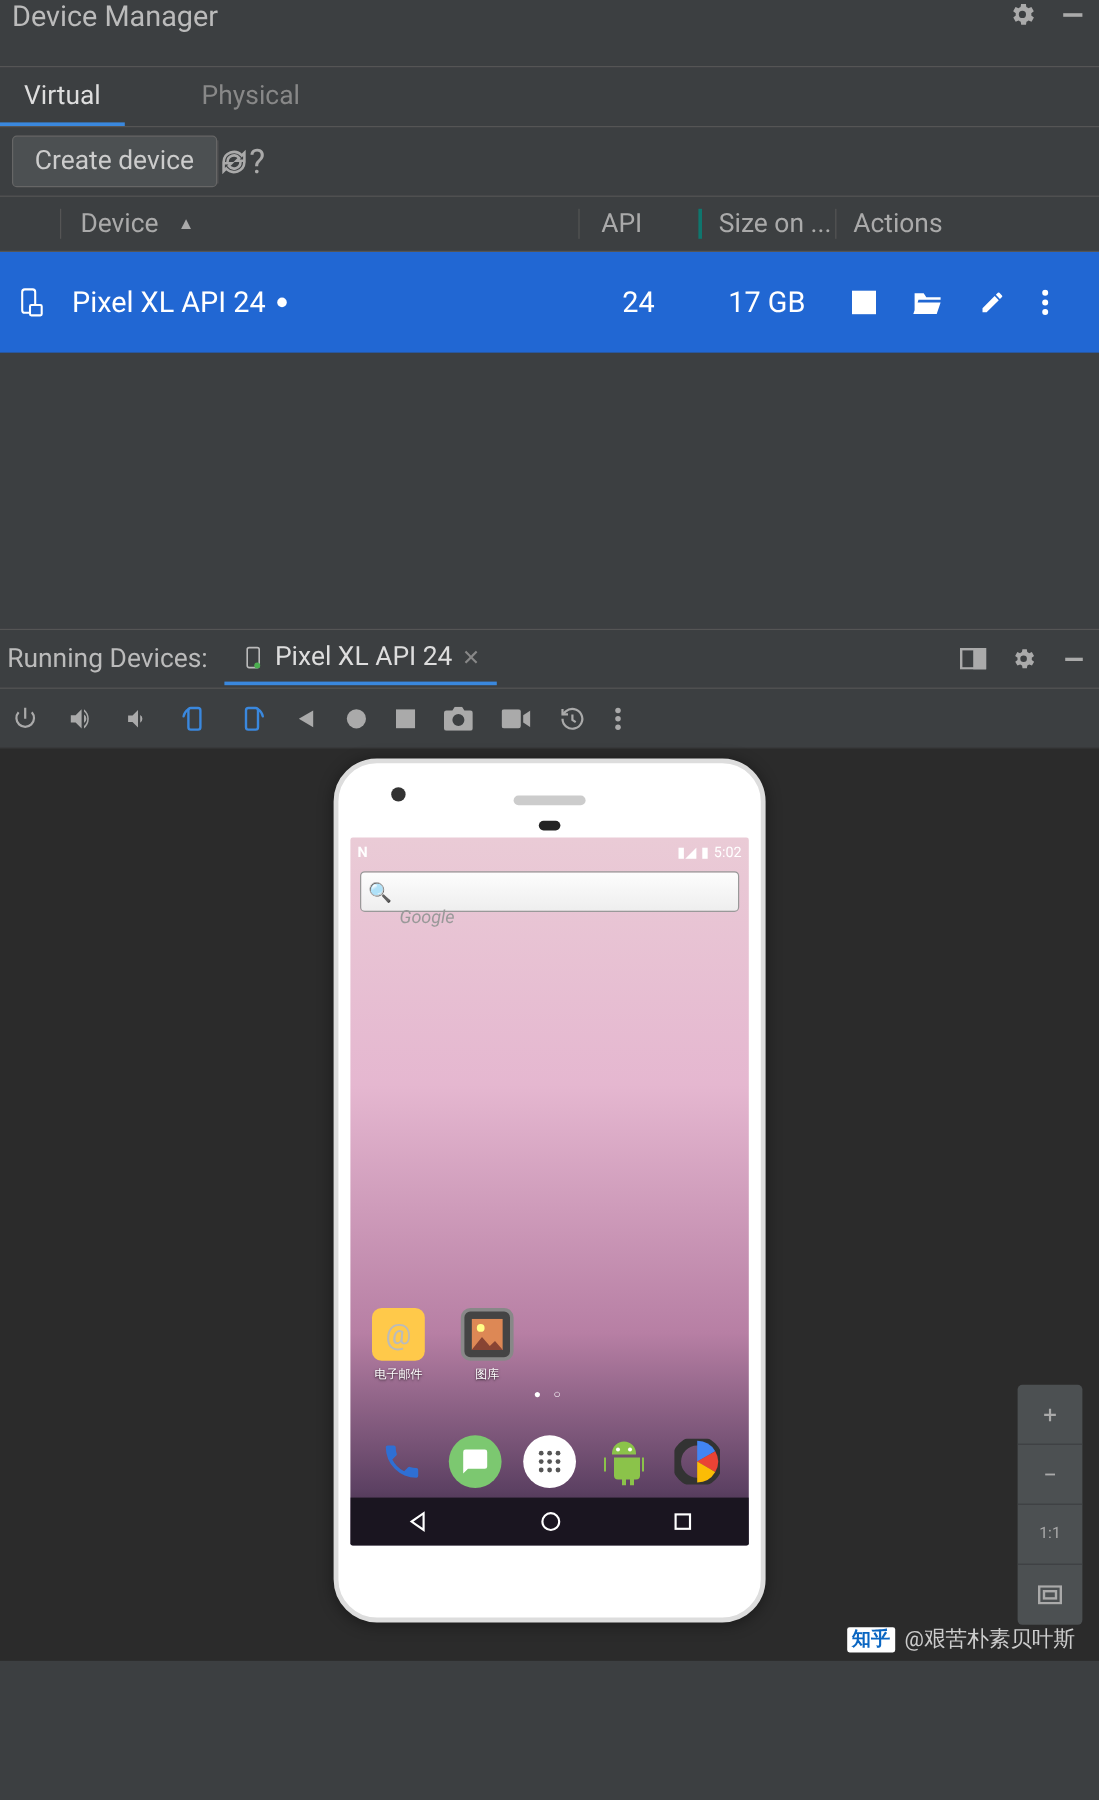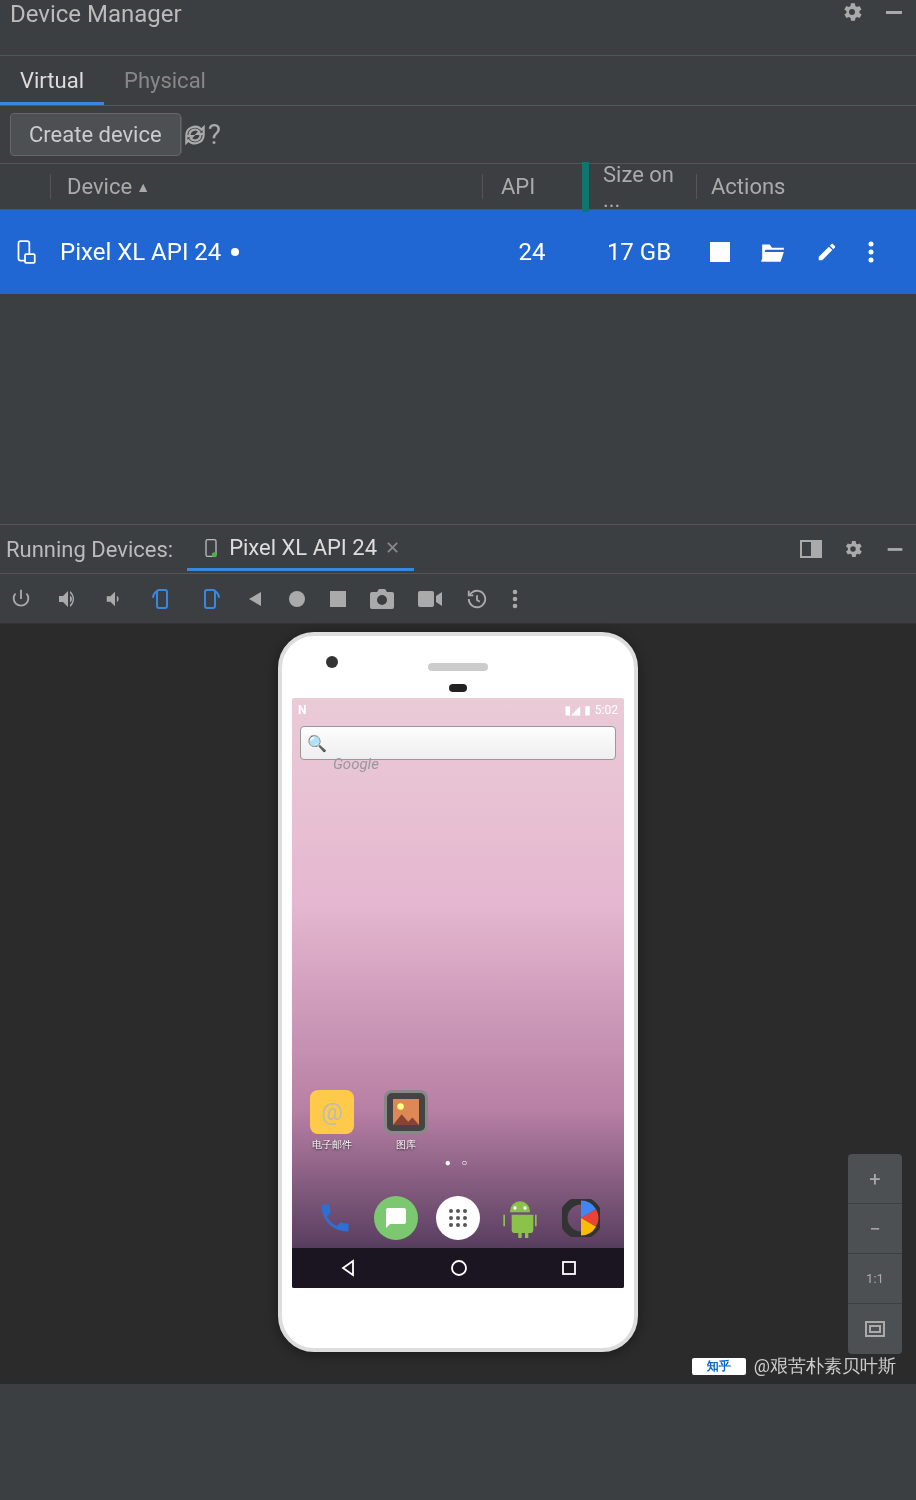--- a/index.html
+++ b/index.html
@@ -3,34 +3,34 @@
 <meta charset="utf-8">
 <style>
   * { margin: 0; padding: 0; box-sizing: border-box; font-family: -apple-system, "Segoe UI", Roboto, sans-serif; }
   body { width: 916px; height: 1500px; background: #3c3f41; color: #bbbbbb; overflow: hidden; }
 
   
   .dm-header { height: 56px; display: flex; align-items: flex-start; padding: 0 10px; background: #3c3f41; border-bottom: 1px solid #555; }
   .dm-title { font-size: 24px; color: #bbbbbb; flex: 1; }
   .dm-header-icons { display: flex; gap: 18px; align-items: center; }
 
-  .tabs { display: flex; height: 50px; border-bottom: 1px solid #555; }
+  .tabs { display: flex; height: 50px; border-bottom: 1px solid #555; gap: 44px; }
   .tab { padding: 12px 20px 10px; font-size: 22px; color: #888; cursor: pointer; border-bottom: 3px solid transparent; }
   .tab.active { color: #ddd; border-bottom-color: #3a88de; }
 
   .toolbar { display: flex; align-items: center; height: 58px; padding-left: 10px; border-bottom: 1px solid #555; }
   .btn-create { padding: 8px 18px; background: #4c5052; border: 1px solid #666; border-radius: 4px; font-size: 22px; color: #ccc; cursor: pointer; }
   .vdivider { width: 1px; height: 36px; background: #555; }
   .tool-icon { cursor: pointer; color: #aaa; }
 
   .table-header { display: flex; height: 46px; border-bottom: 1px solid #555; align-items: center; font-size: 22px; color: #aaa; }
   .col-blank { width: 50px; }
-  .col-device { flex: 1; padding-left: 16px; display: flex; align-items: center; gap: 4px; border-left: 1px solid #555; }
+  .col-device { flex: 1; padding-left: 16px; display: flex; align-items: center; gap: 16px; border-left: 1px solid #555; }
   .col-api { width: 100px; text-align: left; padding-left: 18px; border-left: 1px solid #555; }
-  .col-size { width: 114px; padding-left: 14px; border-left: 7px solid #0f766e; }
+  .col-size { width: 114px; padding-left: 14px; border-left: 3px solid #0f766e; }
   .col-actions { width: 220px; padding-left: 14px; border-left: 1px solid #555; }
 
   .device-row { display: flex; height: 84px; align-items: center; background: #2167d3; color: #fff; }
   .row-icon { width: 50px; display: flex; justify-content: center; }
   .row-device { flex: 1; padding-left: 10px; }
   .row-device .name { font-size: 24px; display: flex; align-items: center; gap: 10px; }
   .row-device .sub { font-size: 20px; color: #a8c3ec; margin-top: 4px; }
   .row-api { width: 100px; text-align: center; font-size: 24px; }
   .row-size { width: 114px; text-align: center; font-size: 24px; }
   .row-actions { width: 220px; display: flex; gap: 30px; align-items: center; padding-left: 14px; }
@@ -67,21 +67,21 @@
   .dock { position:absolute; bottom:48px; left:0; right:0; display:flex; justify-content:space-around; padding:0 12px; }
   .dock .dic { width:44px; height:44px; border-radius:50%; display:flex; align-items:center; justify-content:center; }
   .nav-bar { position:absolute; bottom:0; left:0; right:0; height:40px; background:#1a1520; display:flex; justify-content:space-around; align-items:center; }
   .phone-bottom { height:60px; }
 
   .zoom-panel { position:absolute; right:14px; bottom:30px; width:54px; background:#4c5052; border-radius:4px; display:flex; flex-direction:column; }
   .zoom-btn { height:50px; display:flex; align-items:center; justify-content:center; border-bottom:1px solid #3c3f41; color:#aaa; cursor:pointer; font-size:20px; }
   .zoom-btn:last-child { border-bottom:none; }
 
   .watermark { position:absolute; bottom:6px; right:20px; color:#ccc; font-size:18px; display:flex; align-items:center; gap:8px; }
-  .zhihu { font-weight:bold; background:#fff; color:#0a66c2; padding:0 15px; border-radius:2px; font-size:12px; }
+  .zhihu { font-weight:bold; background:#fff; color:#0a66c2; padding:0 4px; border-radius:2px; font-size:16px; }
 
   svg { display:block; }
 </style>
 </head>
 <body>
 
 <div class="dm-header">
   <div class="dm-title">Device Manager</div>
   <div class="dm-header-icons">
     <span class="tool-icon">

